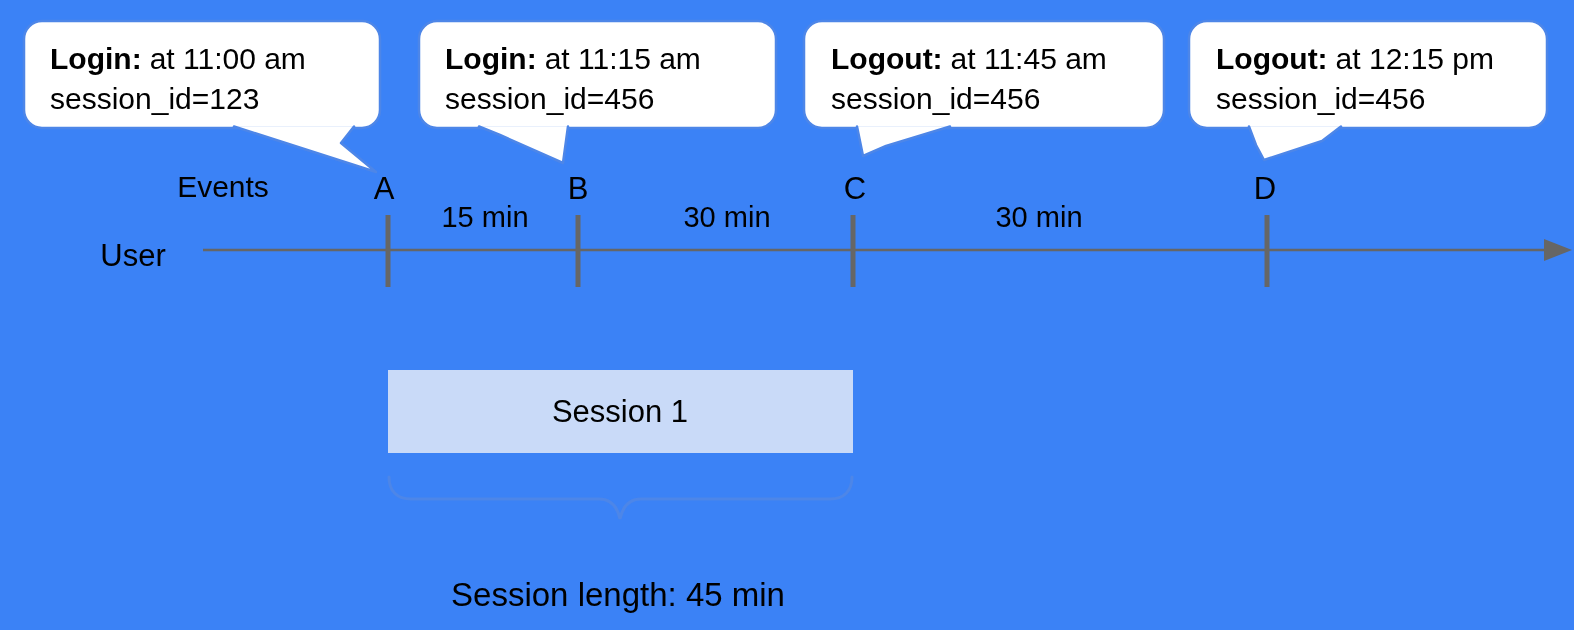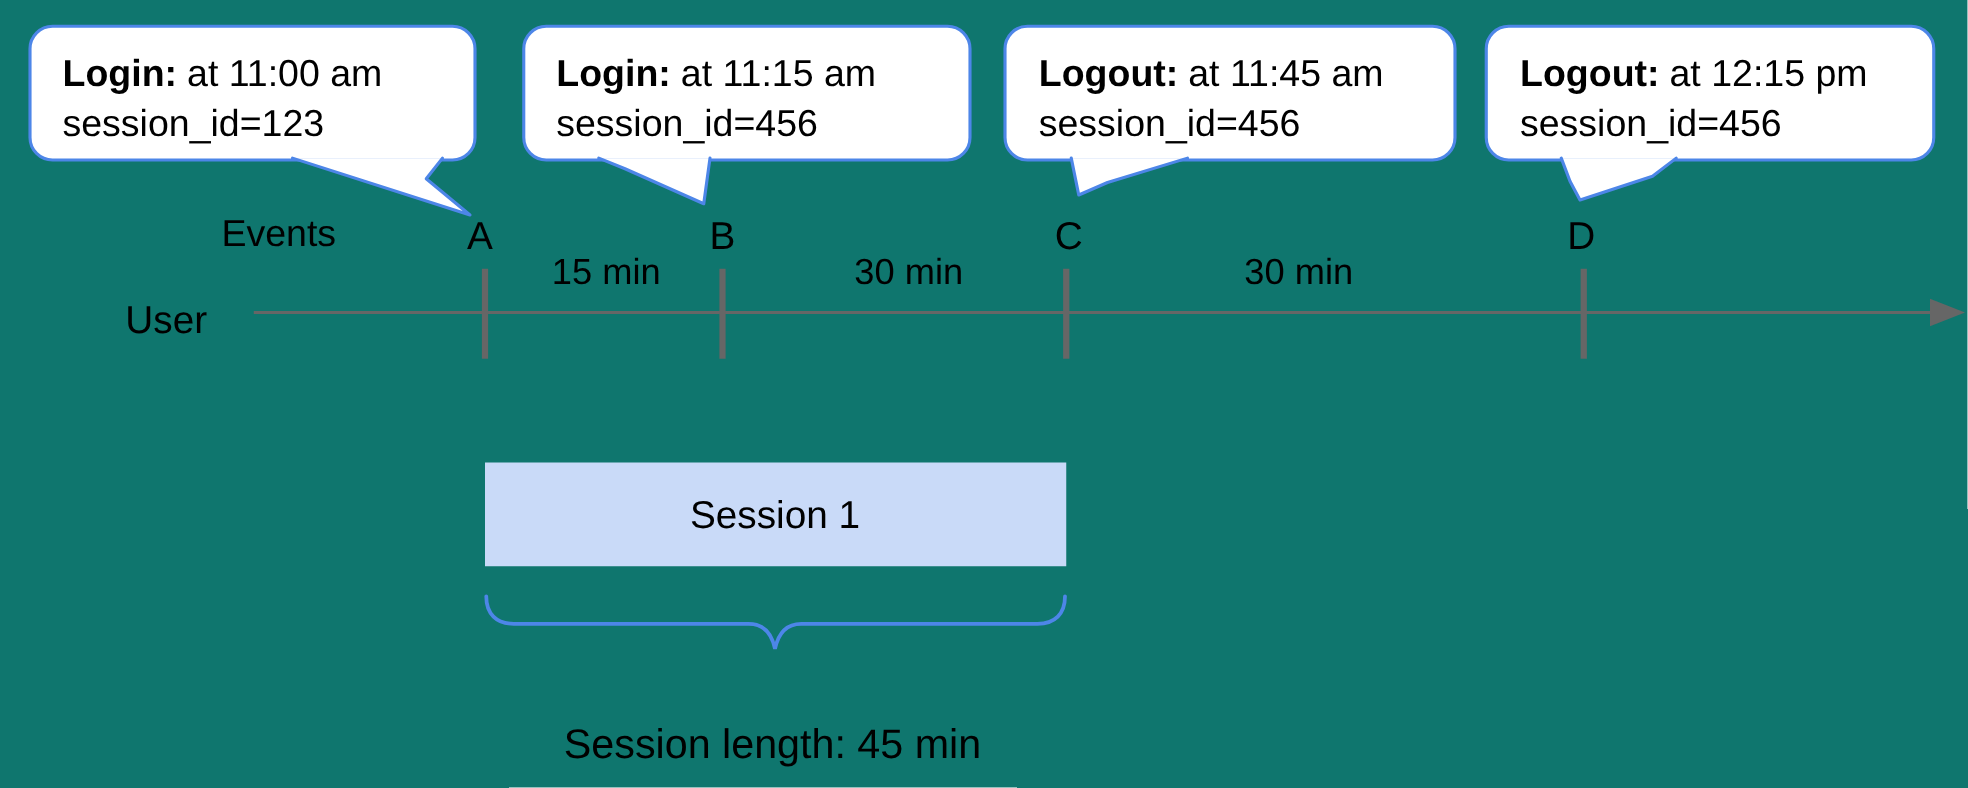--- a/index.html
+++ b/index.html
@@ -4,21 +4,21 @@
 <style>
   html, body {
     margin: 0;
     padding: 0;
     background: #ffffff;
   }
   .canvas {
     position: relative;
     width: 1574px;
     height: 630px;
-    background: #0f766e;
+    background: #3b82f6;
     font-family: "Liberation Sans", sans-serif;
   }
   svg text {
     font-family: "Liberation Sans", sans-serif;
     fill: #000000;
   }
   .bubble-rect {
     fill: #ffffff;
     stroke: var(--accent-blue);
     stroke-width: 2.5;

